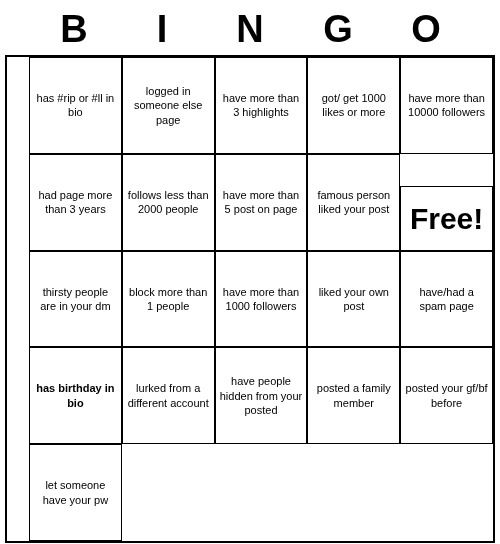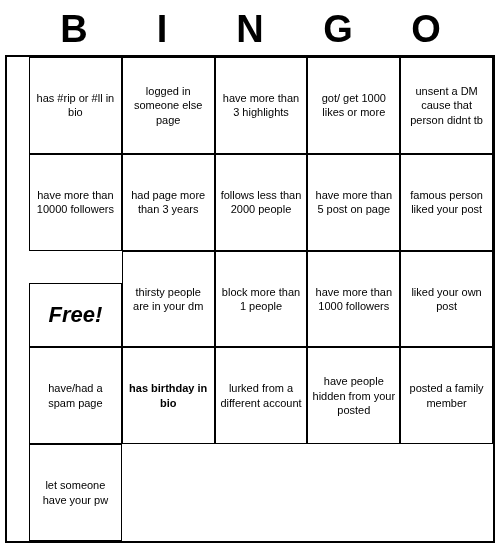--- a/index.html
+++ b/index.html
@@ -42,23 +42,22 @@
       align-items: center;
       justify-content: center;
       text-align: center;
       padding: 4px;
       font-size: 11px;
       line-height: 1.3;
       background: #fff;
       color: #000;
     }
     .free-cell {
-      font-size: 22px;
+      font-size: 30px;
       font-weight: bold;
-      font-style: italic;
       margin-top: 32px;
     }
     .bold-cell {
       font-weight: bold;
     }
   </style>
 </head>
 <body>
 
 <div class="bingo-title">
@@ -67,30 +66,30 @@
   <span class="bingo-letter">N</span>
   <span class="bingo-letter">G</span>
   <span class="bingo-letter">O</span>
 </div>
 
 <div class="bingo-grid">
 <div class="bingo-cell">has #rip or #ll in bio</div>
     <div class="bingo-cell">logged in someone else page</div>
     <div class="bingo-cell">have more than 3 highlights</div>
     <div class="bingo-cell">got/ get 1000 likes or more</div>
-    <div class="bingo-cell">unsent a DM cause that person didnt tb</div>
     <div class="bingo-cell">have more than 10000 followers</div>
     <div class="bingo-cell">had page more than 3 years</div>
     <div class="bingo-cell">follows less than 2000 people</div>
     <div class="bingo-cell">have more than 5 post on page</div>
     <div class="bingo-cell">famous person liked your post</div>
     <div class="bingo-cell free-cell bold-cell">Free!</div>
     <div class="bingo-cell">thirsty people are in your dm</div>
     <div class="bingo-cell">block more than 1 people</div>
     <div class="bingo-cell">have more than 1000 followers</div>
     <div class="bingo-cell">liked your own post</div>
     <div class="bingo-cell">have/had a spam page</div>
     <div class="bingo-cell bold-cell">has birthday in bio</div>
     <div class="bingo-cell">lurked from a different account</div>
     <div class="bingo-cell">have people hidden from your posted</div>
     <div class="bingo-cell">posted a family member</div>
+    <div class="bingo-cell">posted your gf/bf before</div>
     <div class="bingo-cell">let someone have your pw</div>
   </div>
 
 </body></html>

